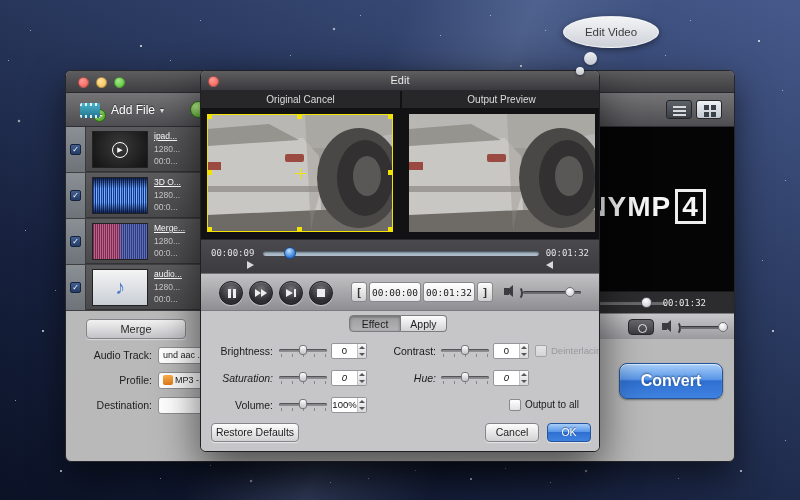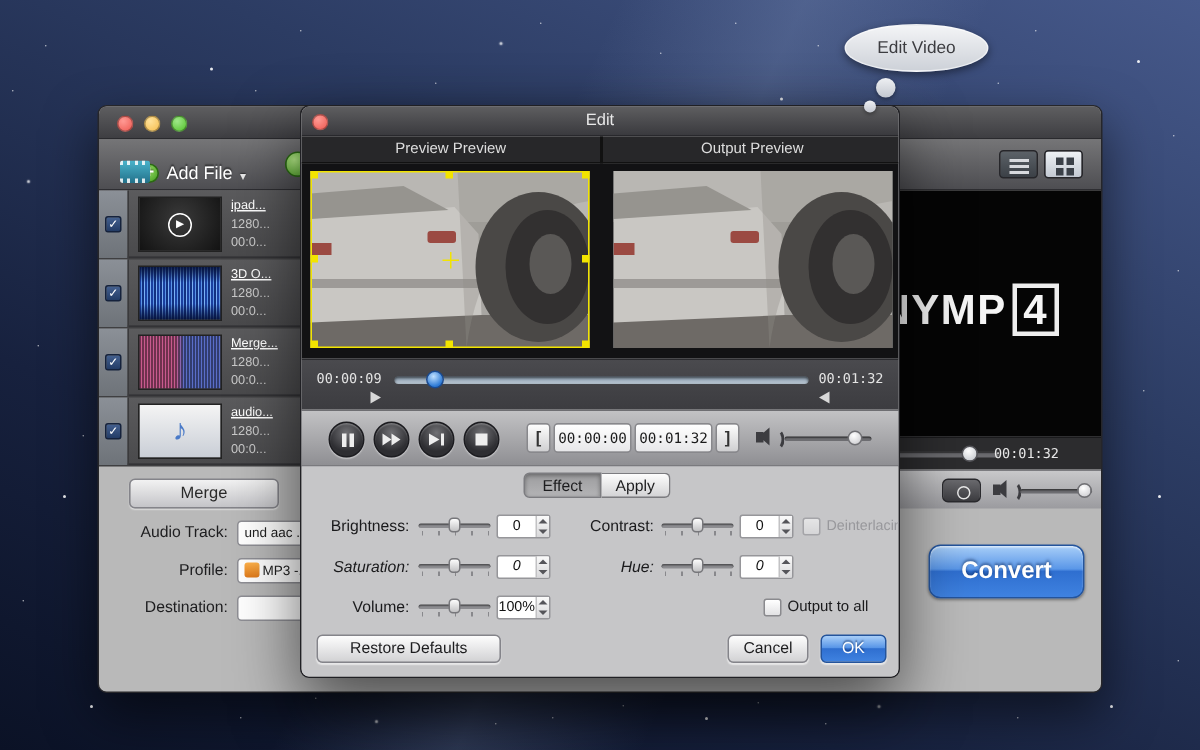--- a/index.html
+++ b/index.html
@@ -41,21 +41,21 @@
     background:#b9b9b9; border:1px solid #26262a; border-radius:6px; overflow:hidden;
     box-shadow:0 14px 34px rgba(0,0,0,.55); }
   .mw-titlebar { position:absolute; left:0; top:0; width:100%; height:22px;
     background:linear-gradient(#5e5e60,#3e3e42); border-bottom:1px solid #2a2a2e; }
   .tl { position:absolute; top:6px; width:11px; height:11px; border-radius:50%; border:1px solid rgba(0,0,0,.3); }
   .tl.red { left:12px; background:radial-gradient(circle at 35% 30%,#ff9a94,#ee5a52); }
   .tl.yellow { left:30px; background:radial-gradient(circle at 35% 30%,#ffe29a,#f5bd4f); }
   .tl.green { left:48px; background:radial-gradient(circle at 35% 30%,#a0e88a,#54c22b); }
   .mw-toolbar { position:absolute; left:0; top:22px; width:100%; height:34px;
     background:linear-gradient(#757577,#4e4e52); border-bottom:1px solid #2e2e32; }
-  .addfile { position:absolute; left:14px; top:5px; height:24px; display:flex; align-items:flex-end; gap:5px;
+  .addfile { position:absolute; left:14px; top:5px; height:24px; display:flex; align-items:center; gap:5px;
     color:#fff; font-size:12px; text-shadow:0 -1px 1px rgba(0,0,0,.5); cursor:default; }
   .film-icon { position:relative; width:20px; height:15px; border-radius:2px;
     background:linear-gradient(#4ab4cc,#23718a);
     background-image:repeating-linear-gradient(90deg, rgba(255,255,255,.85) 0 2px, transparent 2px 5px),
                      repeating-linear-gradient(90deg, rgba(255,255,255,.85) 0 2px, transparent 2px 5px),
                      linear-gradient(#4ab4cc,#23718a);
     background-size:100% 3px,100% 3px,100% 100%; background-position:0 0,0 12px,0 0; background-repeat:no-repeat; }
   .plus-icon { width:13px; height:13px; margin-left:-12px; margin-top:10px; border-radius:50%;
     background:radial-gradient(circle at 35% 30%,#9fe06a,#3f9a1d); border:1px solid #2a6a12;
     color:#fff; font-size:11px; line-height:11px; text-align:center; font-weight:bold; }
@@ -231,21 +231,21 @@
     border-left:3px solid transparent; border-right:3px solid transparent; }
   .cbox { position:absolute; top:2px; width:12px; height:12px; border-radius:2px;
     background:linear-gradient(#fff,#e2e2e4); border:1px solid #8a8a8e; }
   .cklabel { position:absolute; top:2px; }
   .deint .cbox{left:334px; opacity:.55;} .deint .cklabel{left:350px; color:#98989c; font-size:9.5px;}
   .apply .cbox{left:308px;} .apply .cklabel{left:324px; font-size:10px;}
   .dlg-buttons { position:absolute; left:0; top:112px; width:100%; height:26px; }
   .btn { position:absolute; height:19px; border-radius:4px; border:1px solid #84848a;
     background:linear-gradient(#fdfdfd,#d2d2d4); font-size:10.5px; color:#1d1d1f; text-align:center;
     line-height:17px; box-shadow:0 1px 1px rgba(255,255,255,.6); }
-  .btn.restore { left:10px; width:123px; }
+  .btn.restore { left:10px; width:88px; }
   .btn.cancel { left:284px; width:54px; }
   .btn.ok { left:346px; width:44px; color:#fff; border-color:#24549c; text-shadow:0 -1px 1px rgba(0,20,60,.5);
     background:linear-gradient(#a8cef8 0%, #5a97e8 45%, #2f6fd0 50%, #3f82e0 100%); }
 </style>
 </head>
 <body>
 
 <div id="screen">
   <div class="stars"></div>
 
@@ -356,21 +356,21 @@
     </div>
     <div class="convert-btn">Convert</div>
   </div>
 
   <div class="dlg">
     <div class="dlg-titlebar">
       <span class="dlg-close"></span>
       <span class="dlg-title">Edit</span>
     </div>
     <div class="dlg-prevhead">
-      <span class="ph-label left">Preview Preview</span>
+      <span class="ph-label left">Original Cancel</span>
       <span class="ph-div"></span>
       <span class="ph-label right">Output Preview</span>
     </div>
     <div class="dlg-prevarea">
       <div class="vframe left">
         <svg viewBox="0 0 186 118" preserveAspectRatio="none">
           <rect width="186" height="118" fill="#a8a6a2"></rect>
           <rect width="186" height="34" fill="#b9b7b3"></rect>
           <rect y="96" width="186" height="22" fill="#6e6a66"></rect>
           <path d="M0,32 L96,24 L112,42 L114,96 L0,101 Z" fill="#c9c7c3"></path>

